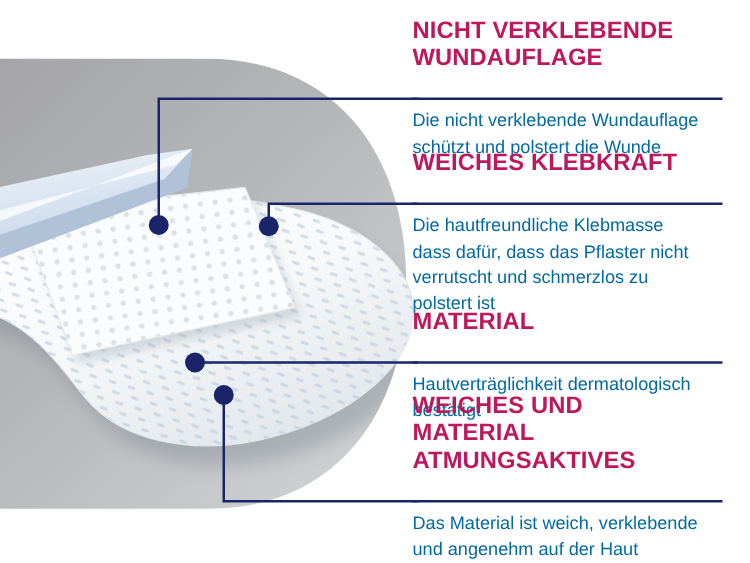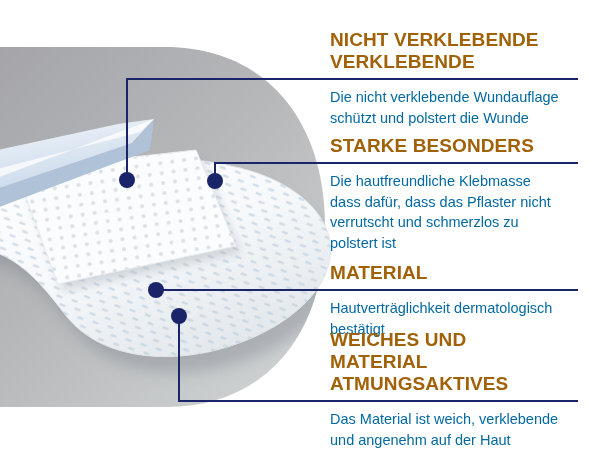--- a/index.html
+++ b/index.html
@@ -16,25 +16,25 @@
     left:330px;
     width:248px;
     height:0;
   }
   .feature .divider{
     position:absolute;top:0;left:0;
     width:100%;height:2px;
     background:#1a2569;
   }
   .feature .title{
-    position:absolute;bottom:5px;left:0;width:262px;
+    position:absolute;bottom:20px;left:0;width:262px;
     font-weight:bold;
     font-size:19px;line-height:22px;
     letter-spacing:0.1px;
-    color:#a16207;
+    color:#be185d;
   }
   .feature .desc{
     position:absolute;top:9px;left:0;width:262px;
     font-size:14.5px;line-height:20.5px;
     color:#0369a1;
   }
 </style>
 </head>
 <body>
 
@@ -97,32 +97,32 @@
 
     <circle cx="127" cy="180" r="8" fill="#1a2569"></circle>
     <circle cx="215" cy="181" r="8" fill="#1a2569"></circle>
     <circle cx="156" cy="290" r="8" fill="#1a2569"></circle>
     <circle cx="179" cy="316" r="8" fill="#1a2569"></circle>
   </svg>
 
   <div class="feature" style="top:78px">
     <div class="title">
       <div>NICHT VERKLEBENDE</div>
-      <div>VERKLEBENDE</div>
+      <div>WUNDAUFLAGE</div>
     </div>
     <div class="divider"></div>
     <div class="desc">
       <div>Die nicht verklebende Wundauflage</div>
       <div>schützt und polstert die Wunde</div>
     </div>
   </div>
 
   <div class="feature" style="top:162px">
     <div class="title">
-      <div>STARKE BESONDERS</div>
+      <div>WEICHES KLEBKRAFT</div>
     </div>
     <div class="divider"></div>
     <div class="desc">
       <div>Die hautfreundliche Klebmasse</div>
       <div>dass dafür, dass das Pflaster nicht</div>
       <div>verrutscht und schmerzlos zu</div>
       <div>polstert ist</div>
     </div>
   </div>
 

